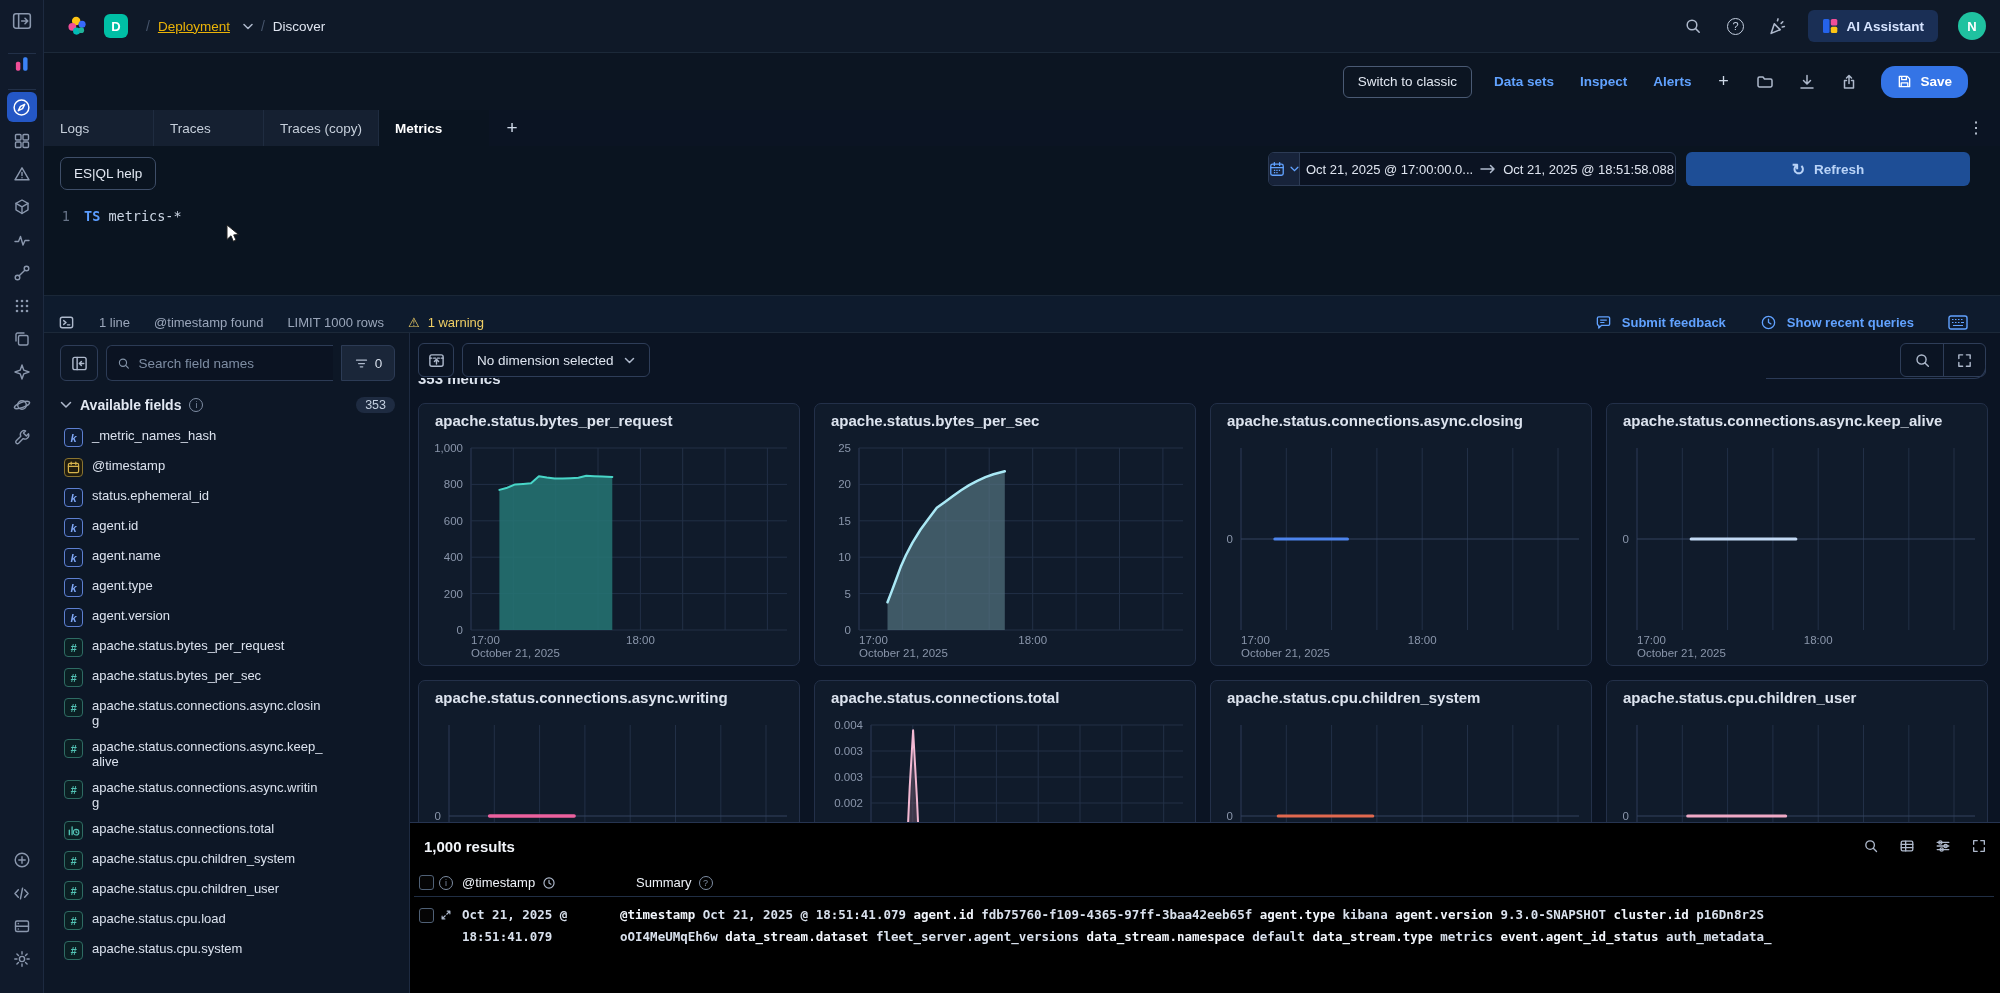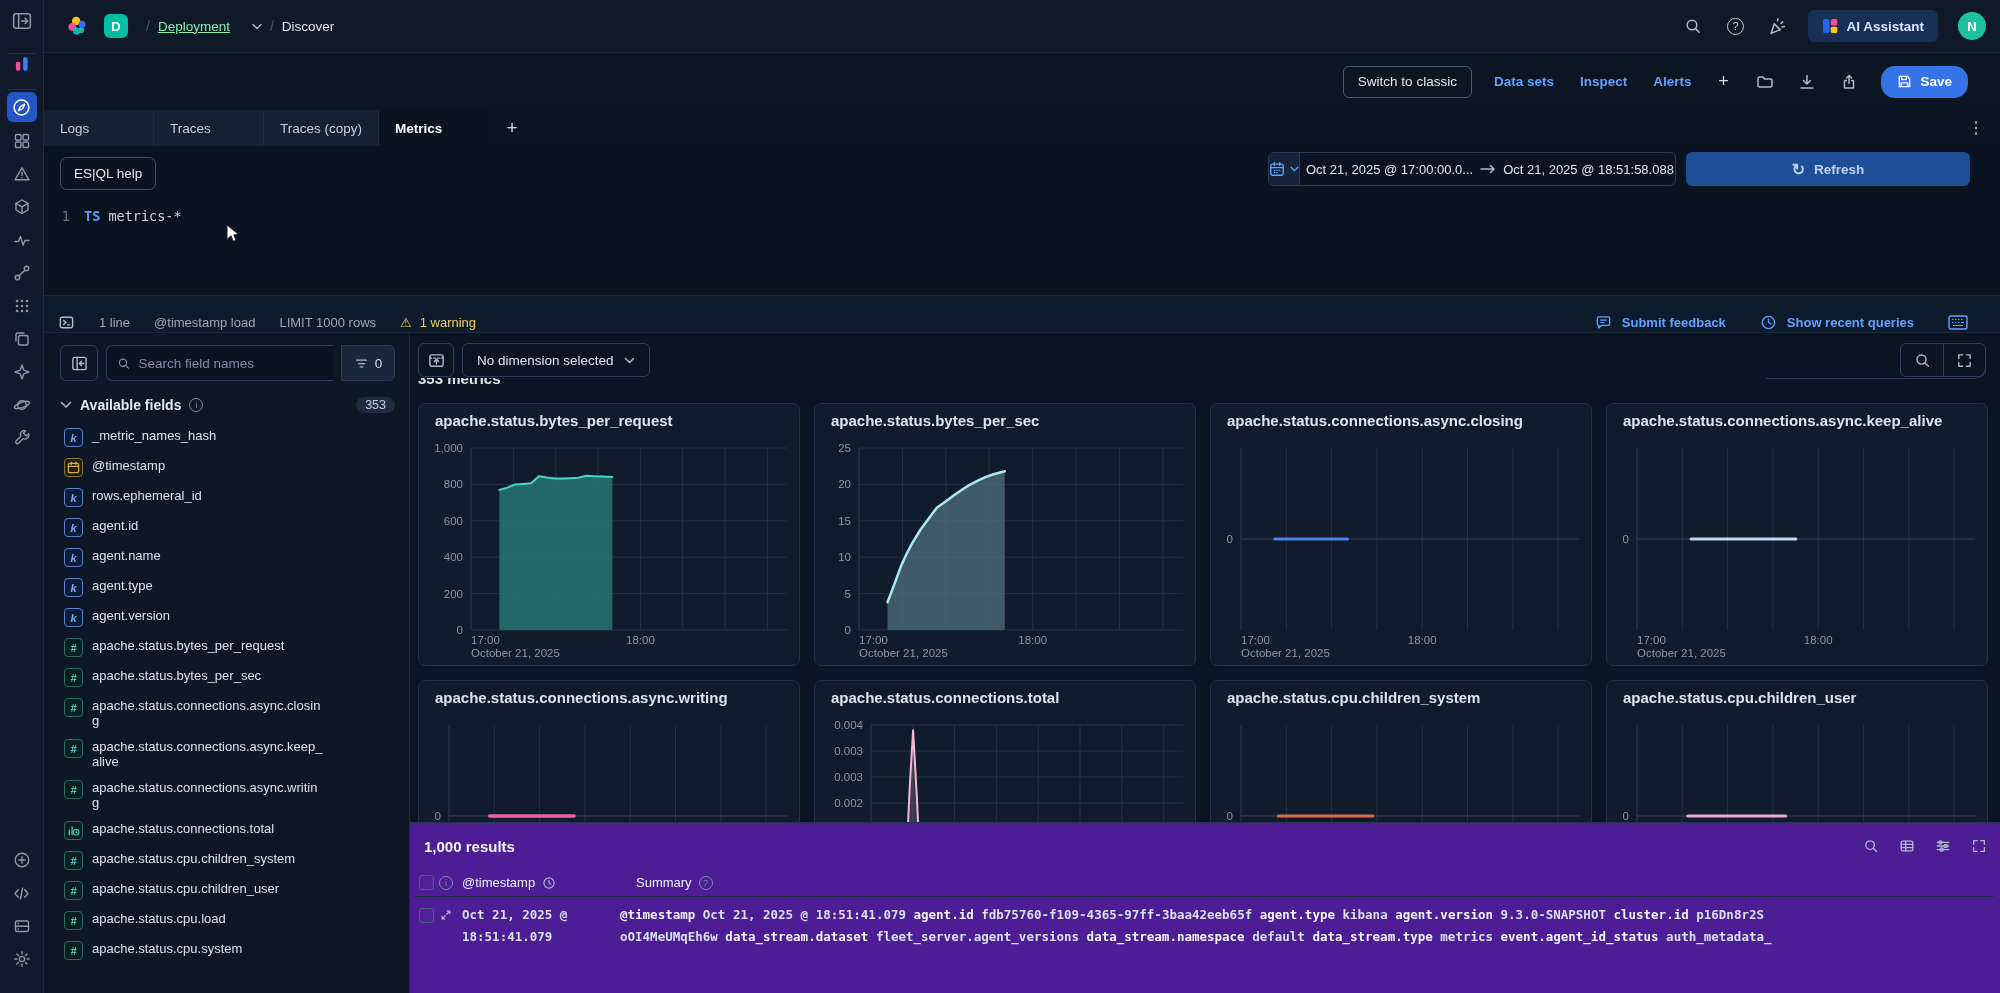--- a/index.html
+++ b/index.html
@@ -20,21 +20,21 @@
   .rail-item.active { width:30px; height:30px; background:#2457c5; margin-top:14px; }
   .rail-item.active svg { stroke:#fff; }
   .rail-item svg { stroke:#8b98ae; fill:none; stroke-width:1.4; stroke-linecap:round; stroke-linejoin:round; }
   #rail-bottom { margin-top:auto; padding-bottom:20px; display:flex; flex-direction:column; align-items:center; }
   .rail-div { position:absolute; left:8px; width:28px; height:1px; background:#223048; }
 
   
   #header { left:44px; top:0; right:0; height:53px; background:#0f1928; border-bottom:1px solid #1c2939; display:flex; align-items:center; padding:0 14px 0 22px; }
   #crumb-badge { width:24px; height:24px; border-radius:6px; background:#00bfa5; color:#fff; font-weight:700; font-size:13px; display:flex; align-items:center; justify-content:center; margin:0 10px 0 16px; }
   .crumb-sep { color:#46546b; margin:0 8px; font-size:14px; }
-  #crumb-deployment { color:#86efac; text-decoration:underline; cursor:pointer; display:inline-flex; align-items:center; gap:22px; }
+  #crumb-deployment { color:#eab308; text-decoration:underline; cursor:pointer; display:inline-flex; align-items:center; gap:13px; }
   #crumb-page { color:#dfe5f0; }
   #header-right { margin-left:auto; display:flex; align-items:center; gap:20px; }
   .hdr-icon { cursor:pointer; display:flex; align-items:center; justify-content:center; width:22px; height:22px; }
   .circle-q { width:17px; height:17px; border-radius:50%; border:1.4px solid #c3cedf; color:#c3cedf; font-size:11px; display:flex; align-items:center; justify-content:center; }
   #ai-btn { background:#1a2f55; border-radius:6px; height:32px; padding:0 14px; display:flex; align-items:center; gap:8px; cursor:pointer; color:#d6e4ff; font-weight:600; }
   #avatar { width:28px; height:28px; border-radius:50%; background:#1fc2a0; color:#fff; font-weight:700; font-size:13px; display:flex; align-items:center; justify-content:center; cursor:pointer; }
 
   
   #actionbar { left:44px; top:53px; right:0; height:57px; background:#0c1522; display:flex; align-items:center; justify-content:flex-end; padding-right:32px; gap:22px; }
   #switch-classic { border:1px solid #4a5a74; border-radius:6px; height:32px; padding:0 14px; display:flex; align-items:center; color:#e2e8f2; cursor:pointer; background:transparent; }
@@ -104,21 +104,21 @@
   #charts-viewport { position:absolute; top:45px; left:0; right:0; height:444px; overflow:hidden; padding-left:8px; }
   .h-clip { height:11px; overflow:hidden; }
   .h-clip-inner { font-size:15px; font-weight:700; color:#dce3ee; line-height:18px; margin-top:-8px; }
   #charts-grid { margin-top:14px; display:grid; grid-template-columns:repeat(4,382px); grid-auto-rows:263px; gap:14px; }
   .chart-panel { background:#101b2b; border:1px solid #233049; border-radius:7px; overflow:hidden; }
   .chart-title { padding:8px 14px 0 16px; font-size:15px; font-weight:600; color:#dce3ee; white-space:nowrap; overflow:hidden; }
   .chart-svg { margin-top:8px; }
   .tick { fill:#8a96ab; font-size:11.5px; font-family:"Liberation Sans",sans-serif; }
 
   
-  #results { position:absolute; left:0; right:0; top:489px; bottom:0; background:#4c1d95; border-top:1px solid #263450; padding:10px 6px 0 4px; }
+  #results { position:absolute; left:0; right:0; top:489px; bottom:0; background:#000000; border-top:1px solid #263450; padding:10px 6px 0 4px; }
   #results-head { display:flex; align-items:center; }
   #results-count { font-size:15px; font-weight:700; color:#f2f5fa; padding-left:10px; }
   #results-icons { margin-left:auto; display:flex; gap:6px; }
   .r-icon { width:30px; height:26px; display:flex; align-items:center; justify-content:center; border-radius:5px; cursor:pointer; }
   .cbx { width:15px; height:15px; border:1px solid #4f6076; border-radius:3px; background:rgba(255,255,255,0.02); flex:0 0 auto; cursor:pointer; }
   #table-header { margin-top:10px; height:28px; display:flex; align-items:center; border-bottom:1px solid #202e44; }
   .col-ts { width:148px; margin-left:8px; display:flex; align-items:center; gap:7px; color:#eef2f8; font-size:13px; }
   .col-sum { margin-left:10px; display:flex; align-items:center; gap:7px; color:#eef2f8; font-size:13px; }
   #table-header .lead, #data-row .lead { width:16px; margin-left:4px; display:flex; justify-content:center; }
   #data-row { display:flex; margin-top:7px; align-items:flex-start; }
@@ -375,21 +375,21 @@
 </div>
 
 <div id="qfooter" class="abs">
   <span class="seg">
     <svg width="17" height="17" viewBox="0 0 18 18">
         <rect x="2.5" y="3.5" width="13" height="11" rx="2" class="ico"></rect>
         <path d="M6 7 L8.5 9 L6 11 M10 11.5 H12.5" class="ico"></path>
       </svg>
   </span>
   <span class="seg">1 line</span>
-  <span class="seg">@timestamp load</span>
+  <span class="seg">@timestamp found</span>
   <span class="seg">LIMIT 1000 rows</span>
   <span class="seg warn">
     <span>⚠</span>
     <span>1 warning</span>
   </span>
   <div id="qfooter-right">
     <svg width="17" height="17" viewBox="0 0 18 18">
         <path d="M2.5 4.5 A1.5 1.5 0 0 1 4 3 H14 A1.5 1.5 0 0 1 15.5 4.5 V10.5 A1.5 1.5 0 0 1 14 12 H7 L4 14.8 V12 H4 A1.5 1.5 0 0 1 2.5 10.5 Z" stroke="#61a2ff" stroke-width="1.4" fill="none" stroke-linejoin="round"></path>
         <path d="M5.5 6.5 H12.5 M5.5 9 H10" stroke="#61a2ff" stroke-width="1.2"></path>
       </svg>
@@ -448,21 +448,21 @@
         <span class="fbadge fb-d">
           <svg width="13" height="13" viewBox="0 0 14 14">
             <rect x="1.5" y="2.5" width="11" height="10" rx="1.5" stroke="#d7b44c" stroke-width="1.3" fill="none"></rect>
             <path d="M4.5 1.2 V3.8 M9.5 1.2 V3.8 M1.5 5.8 H12.5" stroke="#d7b44c" stroke-width="1.3" fill="none" stroke-linecap="round"></path>
           </svg>
         </span>
         <span class="field-name">@timestamp</span>
       </div>
       <div class="field-item">
         <span class="fbadge fb-k">k</span>
-        <span class="field-name">rows.ephemeral_id</span>
+        <span class="field-name">status.ephemeral_id</span>
       </div>
       <div class="field-item">
         <span class="fbadge fb-k">k</span>
         <span class="field-name">agent.id</span>
       </div>
       <div class="field-item">
         <span class="fbadge fb-k">k</span>
         <span class="field-name">agent.name</span>
       </div>
       <div class="field-item">

